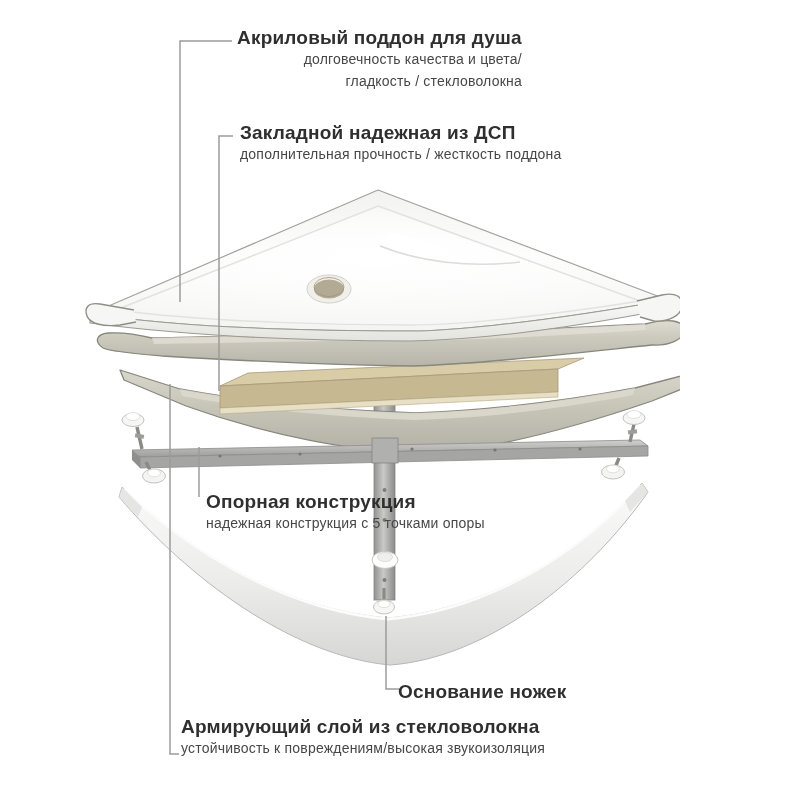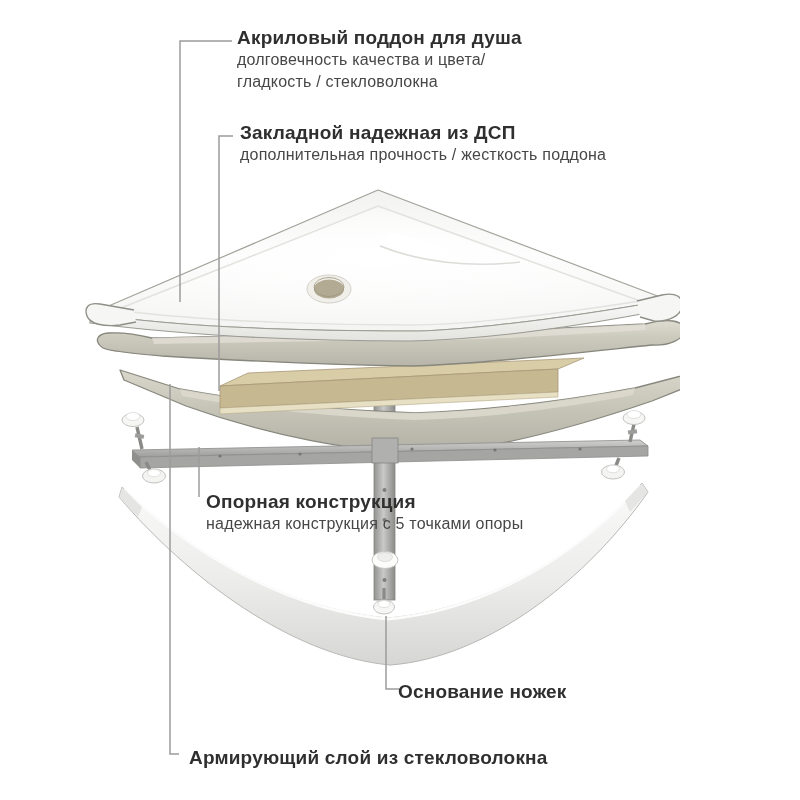--- a/index.html
+++ b/index.html
@@ -1,21 +1,21 @@
 <!DOCTYPE html>
 <html><head>
 <meta charset="utf-8">
 <style>
   html,body{margin:0;padding:0;background:#ffffff;}
   .page{position:relative;width:680px;height:800px;background:#ffffff;overflow:hidden;
         font-family:"Liberation Sans","DejaVu Sans",sans-serif;}
   .art{position:absolute;left:0;top:0;width:800px;height:800px;}
   .annotation{position:absolute;white-space:nowrap;}
   .annotation .title{font-size:19px;font-weight:700;color:#2f2f2f;line-height:22px;letter-spacing:.2px;}
-  .annotation .sub{font-size:16px;font-weight:400;color:#474747;line-height:21.5px;letter-spacing:.2px;}
+  .annotation .sub{font-size:14px;font-weight:400;color:#474747;line-height:21.5px;letter-spacing:.2px;text-align:right;}
 </style>
 </head>
 <body>
 
 <div class="page">
 
   <svg class="art" viewBox="0 0 800 800" xmlns="http://www.w3.org/2000/svg">
     <defs>
       <linearGradient id="trayGrad" x1="0" y1="0" x2="0" y2="1">
         <stop offset="0" stop-color="#f2f2f0"></stop>
@@ -180,17 +180,18 @@
 
   <div class="annotation" style="left:206px;top:491px;">
     <div class="title">Опорная конструкция</div>
     <div class="sub">надежная конструкция с 5 точками опоры</div>
   </div>
 
   <div class="annotation" style="left:398px;top:681px;">
     <div class="title">Основание ножек</div>
   </div>
 
-  <div class="annotation" style="left:181px;top:747px;margin-left:8px;">
+  <div class="annotation" style="left:181px;top:716px;">
     <div class="title">Армирующий слой из стекловолокна</div>
+    <div class="sub">устойчивость к повреждениям/высокая звукоизоляция</div>
   </div>
 
 </div>
 
 </body></html>

